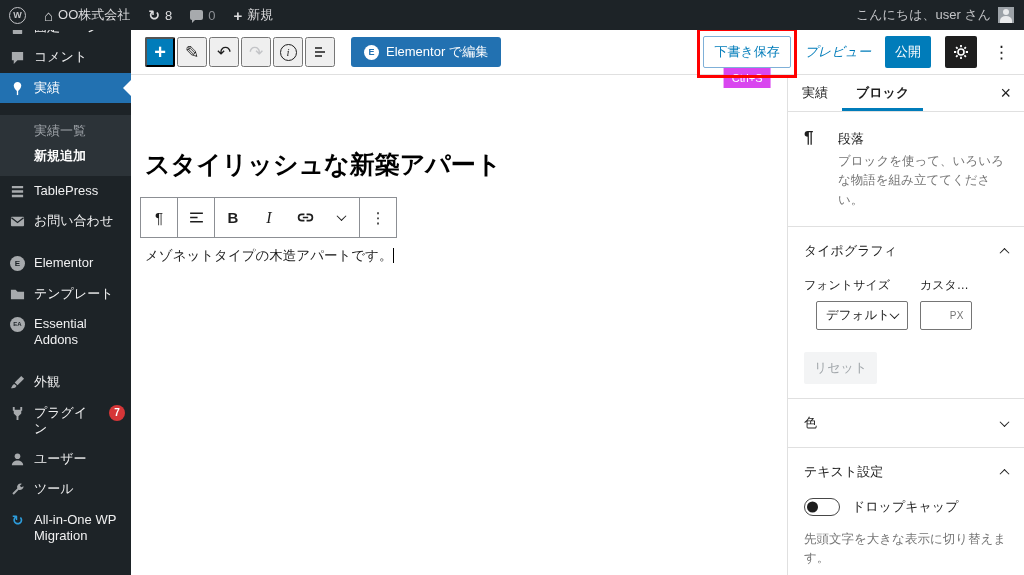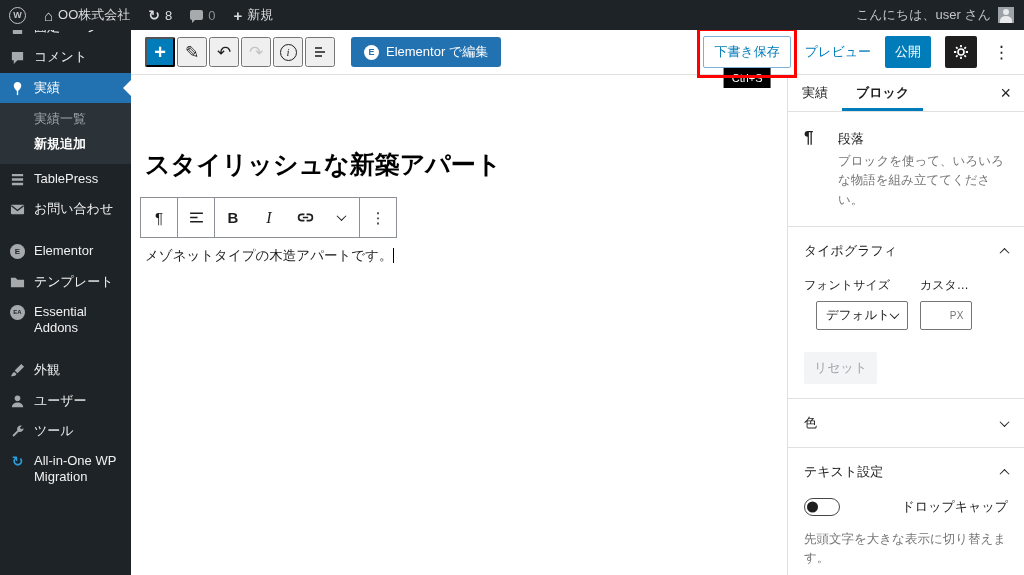--- a/index.html
+++ b/index.html
@@ -32,21 +32,21 @@
     background:#1d2327; color:#f0f0f1; font-size:13px; overflow:hidden; z-index:5; }
   .menu-item { display:flex; align-items:flex-start; gap:8px; padding:7px 6px 7px 9px; position:relative; }
   .menu-item .mi-icon { width:17px; flex:0 0 17px; display:flex; justify-content:center;
     color:#a7aaad; margin-top:1px; font-size:13px; line-height:1; }
   .menu-item .mi-label { line-height:1.25; max-width:92px; }
   .menu-item.first { margin-top:-18px; }
   .menu-item.active { background:#2271b1; color:#fff; }
   .menu-item.active .mi-icon { color:#fff; }
   .menu-item.active::after { content:""; position:absolute; right:0; top:50%; transform:translateY(-50%);
     border:8px solid transparent; border-right:8px solid #fff; }
-  .submenu { background:#2c3338; padding:3px 0 7px; }
+  .submenu { background:#2c3338; padding:3px 0 7px;margin-top:12px; }
   .sub-item { padding:5px 8px 5px 34px; color:#9ea3a8; line-height:1.2; }
   .sub-item.current { color:#fff; font-weight:bold; }
   .menu-gap { height:12px; }
   .badge { display:inline-block; min-width:16px; height:16px; margin-left:6px; padding:0 3px;
     background:#d63638; color:#fff; border-radius:9px; font-size:10px; line-height:16px;
     text-align:center; font-weight:bold; }
   .mi-svg { width:15px; height:15px; fill:currentColor; }
   .circle-logo { width:15px; height:15px; border-radius:50%; background:#a7aaad; color:#1d2327;
     display:flex; align-items:center; justify-content:center; font-weight:bold; font-size:8px; }
   .circle-logo.small-text { font-size:6px; letter-spacing:.2px; }
@@ -74,22 +74,22 @@
     background:#2271b1; color:#fff; border:none; border-radius:3px; padding:6px 13px; font-size:13px; }
   .el-circle { width:15px; height:15px; border-radius:50%; background:#fff; color:#2271b1;
     display:flex; align-items:center; justify-content:center; font-size:9px; font-weight:bold; }
   .hdr-right { margin-left:auto; display:flex; align-items:center; gap:14px; }
   .save-wrap { position:relative; }
   .save-draft-btn { background:#fff; color:#007cba; font-size:13px; border:1.5px solid #7fb0d8;
     border-radius:2px; padding:6px 10px; display:block; }
   .red-box { position:absolute; left:-6px; right:-6px; top:-8px; bottom:-10px;
     border:3px solid #ff0000; z-index:3; pointer-events:none; }
   .save-tooltip { position:absolute; top:calc(100% + 0px); left:50%; transform:translateX(-50%);
-    background:#000000; color:#fff; font-size:11px; padding:4px 8px; white-space:nowrap; z-index:2; }
-  .preview-link { color:#007cba; font-size:13px; background:none; border:none; }
+    background:#d946ef; color:#fff; font-size:11px; padding:4px 8px; white-space:nowrap; z-index:2; }
+  .preview-link { color:#007cba; font-size:13px; background:none; border:none;font-style:italic; }
   .publish-btn { background:#007cba; color:#fff; font-size:13px; border:none; border-radius:2px;
     padding:7px 10px; }
   .gear-btn { width:32px; height:32px; background:#1e1e1e; border-radius:2px; border:none;
     display:flex; align-items:center; justify-content:center; }
   .more-btn { color:#1e1e1e; font-size:17px; background:none; border:none; padding:0 2px; }
 
   
   .canvas { position:absolute; left:0; top:45px; right:237px; bottom:0; background:#fff; }
   .post-title { position:absolute; left:14px; top:73px; font-size:25px; font-weight:bold;
     color:#000; white-space:nowrap; z-index:1; }
@@ -128,21 +128,21 @@
     padding:15px 16px; font-weight:500; }
   .typo-body { padding:2px 16px 14px; display:grid; grid-template-columns:104px 52px; column-gap:12px; }
   .ctl-label { font-size:12px; margin-bottom:7px; color:#1e1e1e; }
   .select-box { height:29px; border:1px solid #757575; border-radius:2px; display:flex;
     align-items:center; justify-content:space-between; padding:0 9px; font-size:12.5px; background:#fff;margin-left:12px; }
   .px-box { height:29px; border:1px solid #757575; border-radius:2px; display:flex;
     align-items:center; justify-content:flex-end; padding:0 7px; }
   .px-label { font-size:10px; color:#757575; letter-spacing:.5px; }
   .reset-btn { grid-column:1; margin-top:22px; justify-self:start; background:#f3f4f5;
     color:#a2a7ab; border:none; border-radius:2px; padding:7px 10px; font-size:13px; }
-  .toggle-row { display:flex; align-items:center; gap:12px; padding:2px 16px 10px;justify-content:space-between; }
+  .toggle-row { display:flex; align-items:center; gap:12px; padding:2px 16px 10px; }
   .toggle { width:36px; height:18px; border:1.5px solid #474747; border-radius:10px;
     position:relative; background:#fff; }
   .toggle::after { content:""; position:absolute; left:2px; top:50%; transform:translateY(-50%);
     width:11px; height:11px; border-radius:50%; background:#1e1e1e; }
   .ts-desc { padding:4px 16px 20px; color:#757575; font-size:12.5px; line-height:1.5; }
 </style>
 </head>
 <body>
 
 <div class="admin-bar">
@@ -241,20 +241,29 @@
   </div>
   <div class="menu-gap"></div>
   <div class="menu-item">
     <span class="mi-icon">
       <svg class="mi-svg" viewBox="0 0 16 16">
           <path d="M12 1l3 3-7 7-3-3z"></path>
           <path d="M4.5 9.5c-2 .5-2.2 3-3.5 4.5 2.5.5 5.5-.2 6-2.5z"></path>
         </svg>
     </span>
     <span class="mi-label">外観</span>
+  </div>
+  <div class="menu-item">
+    <span class="mi-icon">
+      <svg class="mi-svg" viewBox="0 0 16 16">
+          <path d="M5 1v3h6V1h2v4h-1v3l-3 3v4H7v-4L4 8V5H3V1z"></path>
+        </svg>
+    </span>
+    <span class="mi-label">プラグイン</span>
+    <span class="badge">7</span>
   </div>
   <div class="menu-item">
     <span class="mi-icon">
       <svg class="mi-svg" viewBox="0 0 16 16">
           <circle cx="8" cy="4.5" r="3"></circle>
           <path d="M2 14c0-3.2 2.8-5 6-5s6 1.8 6 5z"></path>
         </svg>
     </span>
     <span class="mi-label">ユーザー</span>
   </div>

